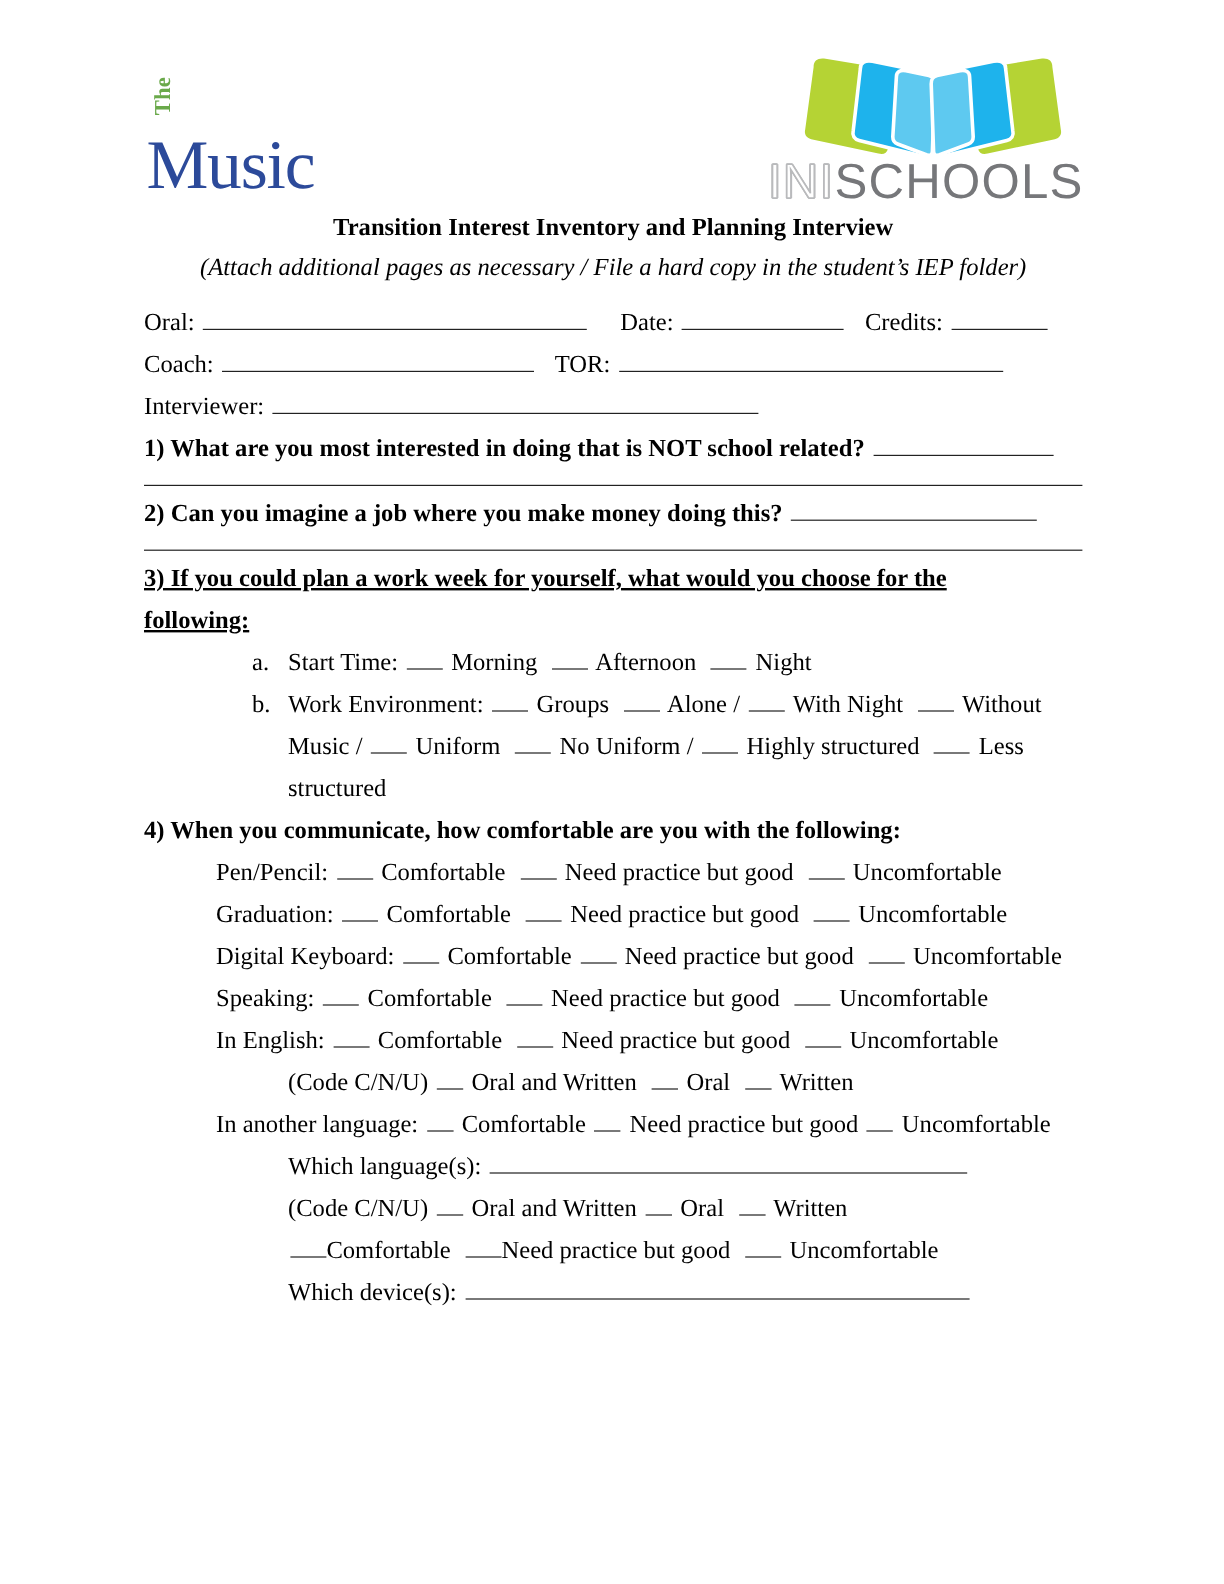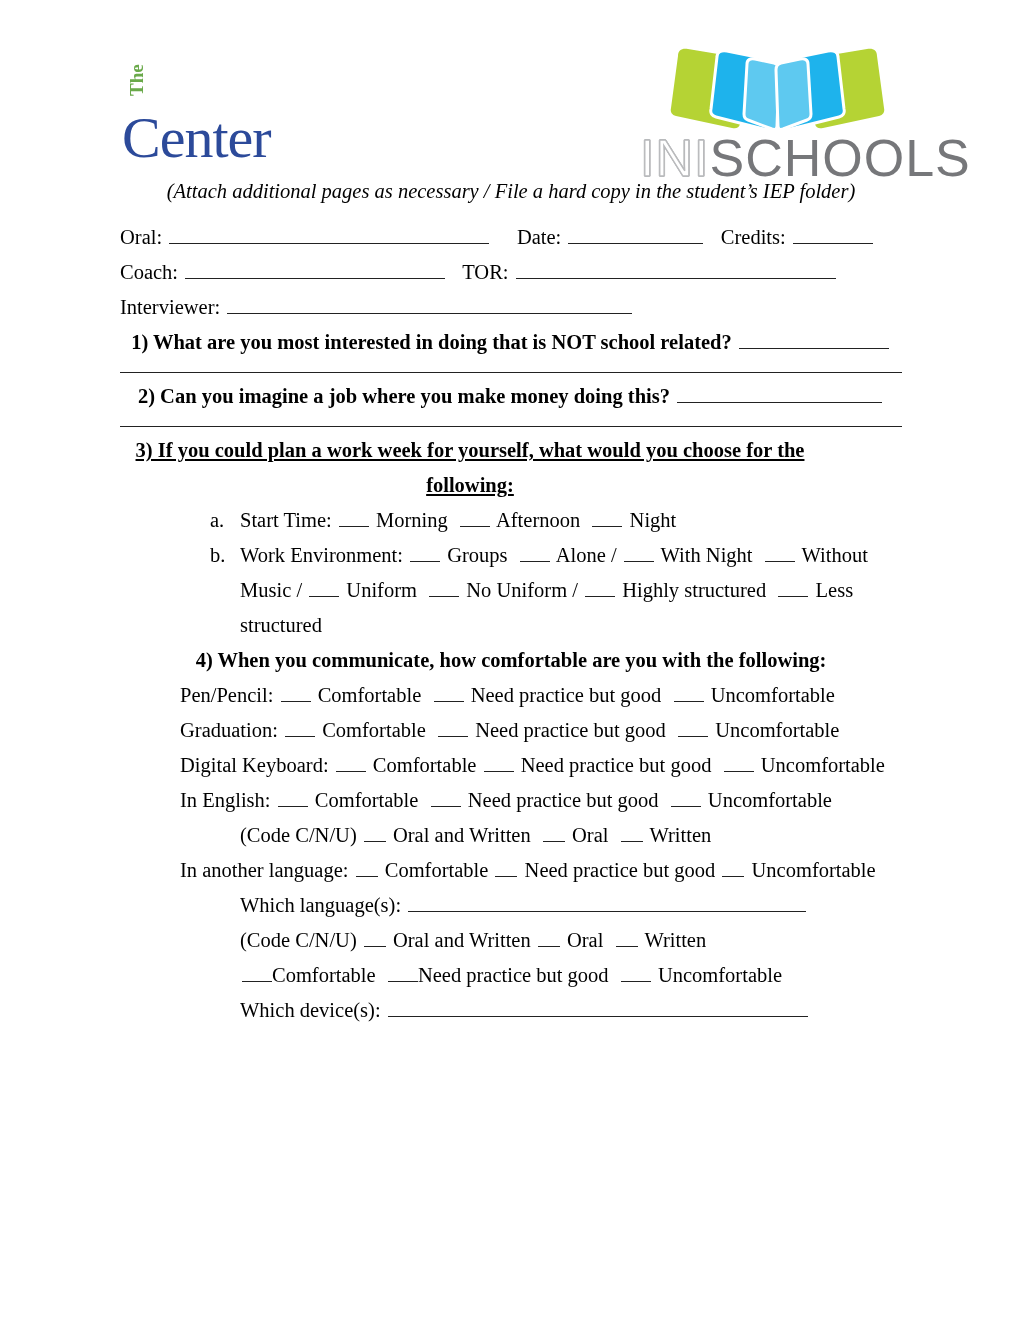--- a/index.html
+++ b/index.html
@@ -89,21 +89,21 @@
     top: 0px;
   }
   .ini-text {
     position: absolute;
     left: 0px;
     top: 82px;
     width: 270px;
     text-align: left;
     white-space: nowrap;
     font-family: "Liberation Sans", "DejaVu Sans", sans-serif;
-    font-size: 52px;
+    font-size: 41px;
     letter-spacing: 1px;
   }
   .ini-part {
     color: #ffffff;
     -webkit-text-stroke: 1.3px #b9babc;
     text-shadow:
       -1px 0 #b9babc, 1px 0 #b9babc, 0 -1px #b9babc, 0 1px #b9babc;
   }
   .schools-part {
     color: #76777a;
@@ -138,21 +138,20 @@
     line-height: 35px;
     margin: 0;
     white-space: nowrap;
   }
   .line.wrapline {
     white-space: normal;
     text-decoration: underline;
   }
   .line.bold {
     font-weight: bold;
-    text-align: center;
   }
 
   .blank {
     display: inline-block;
     border-bottom: 1.4px solid #222;
     height: 0.92em;
     vertical-align: baseline;
     margin: 0 2px;
   }
   .u-full {
@@ -181,21 +180,21 @@
 </style>
 </head>
 <body>
 
 <div class="page">
 
   <div class="header">
 
     <div class="excel-logo">
       <span class="excel-the">The</span>
-      <span class="center-word">Center</span>
+      <span class="center-word">Music</span>
     </div>
 
     <div class="ini-logo">
       <span class="book-icon">
         <svg width="215" height="85" viewBox="0 0 215 85" xmlns="http://www.w3.org/2000/svg">
 
           <path d="M8 10 C8 4 12 2 18 3 L72 12 C78 13 80 16 79 21 L70 78 C69 82 66 83 62 82 L6 70 C2 69 0 66 1 62 Z" fill="#b5d334"></path>
 
           <path d="M207 10 C207 4 203 2 197 3 L143 12 C137 13 135 16 136 21 L145 78 C146 82 149 83 153 82 L209 70 C213 69 215 66 214 62 Z" fill="#b5d334"></path>
 
@@ -209,20 +208,21 @@
         </svg>
       </span>
       <div class="ini-text">
         <span class="ini-part">INI</span><span class="schools-part">SCHOOLS</span>
       </div>
     </div>
   </div>
 
   <div class="doc">
 
+    <div class="title">Transition Interest Inventory and Planning Interview</div>
     <div class="subtitle">(Attach additional pages as necessary / File a hard copy in the student’s IEP folder)</div>
 
     <p class="line">
       <span>Oral:</span>
       <span class="blank" style="width:320px"></span>
       &nbsp;&nbsp;&nbsp;
       <span>Date:</span>
       <span class="blank" style="width:135px"></span>
       &nbsp;
       <span>Credits:</span>
@@ -318,20 +318,29 @@
     <p class="line indent1">
       <span>Digital Keyboard:</span>
       <span class="blank" style="width:30px"></span>
       <span>Comfortable</span>
       <span class="blank" style="width:30px"></span>
       <span>Need practice but good</span>
       &nbsp;<span class="blank" style="width:30px"></span>
       <span>Uncomfortable</span>
     </p>
 
+    <p class="line indent1">
+      <span>Speaking:</span>
+      <span class="blank" style="width:30px"></span>
+      <span>Comfortable</span>
+      &nbsp;<span class="blank" style="width:30px"></span>
+      <span>Need practice but good</span>
+      &nbsp;<span class="blank" style="width:30px"></span>
+      <span>Uncomfortable</span>
+    </p>
 
     <p class="line indent1">
       <span>In English:</span>
       <span class="blank" style="width:30px"></span>
       <span>Comfortable</span>
       &nbsp;<span class="blank" style="width:30px"></span>
       <span>Need practice but good</span>
       &nbsp;<span class="blank" style="width:30px"></span>
       <span>Uncomfortable</span>
     </p>

